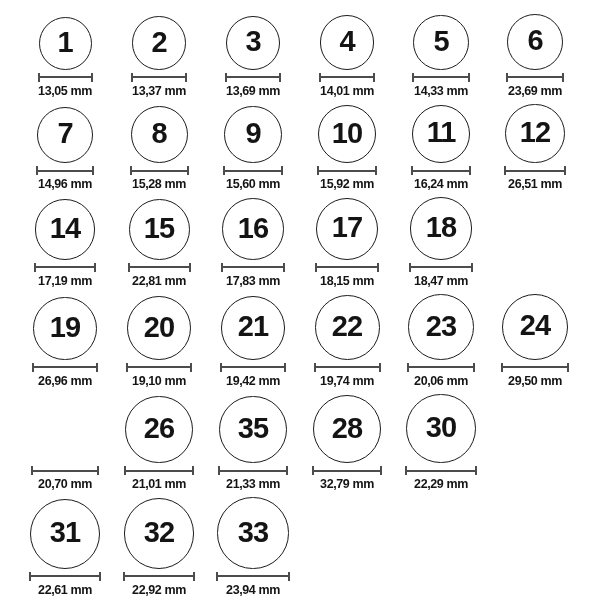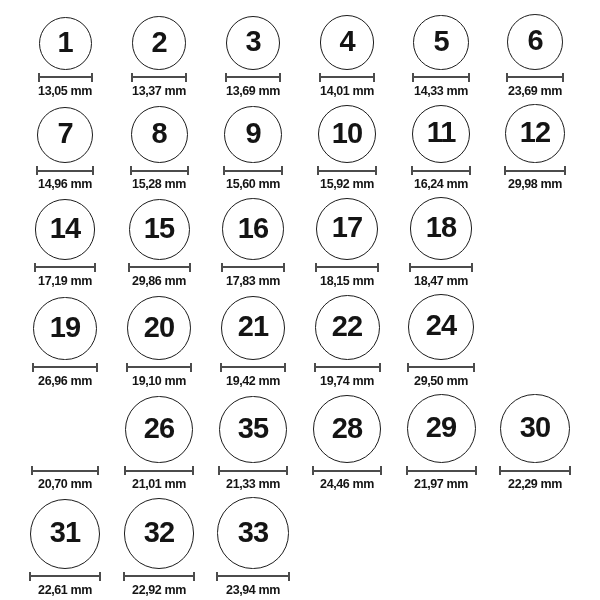--- a/index.html
+++ b/index.html
@@ -202,21 +202,21 @@
       </div>
       <div class="cell">
         <div class="circle" style="width:59.3px;height:59.3px">
           <span class="num">12</span>
         </div>
         <div class="measure" style="width:61.3px">
           <span class="tick"></span>
           <span class="hline"></span>
           <span class="tick"></span>
         </div>
-        <div class="label">29,98 mm</div>
+        <div class="label">26,51 mm</div>
       </div>
     </div>
     <div class="row">
       <div class="cell">
         <div class="circle" style="width:60.4px;height:60.4px">
           <span class="num">14</span>
         </div>
         <div class="measure" style="width:62.4px">
           <span class="tick"></span>
           <span class="hline"></span>
@@ -226,21 +226,21 @@
       </div>
       <div class="cell">
         <div class="circle" style="width:61px;height:61px">
           <span class="num">15</span>
         </div>
         <div class="measure" style="width:63px">
           <span class="tick"></span>
           <span class="hline"></span>
           <span class="tick"></span>
         </div>
-        <div class="label">29,86 mm</div>
+        <div class="label">22,81 mm</div>
       </div>
       <div class="cell">
         <div class="circle" style="width:61.6px;height:61.6px">
           <span class="num">16</span>
         </div>
         <div class="measure" style="width:63.6px">
           <span class="tick"></span>
           <span class="hline"></span>
           <span class="tick"></span>
         </div>
@@ -308,20 +308,31 @@
           <span class="num">22</span>
         </div>
         <div class="measure" style="width:67px">
           <span class="tick"></span>
           <span class="hline"></span>
           <span class="tick"></span>
         </div>
         <div class="label">19,74 mm</div>
       </div>
       <div class="cell">
+        <div class="circle" style="width:65.5px;height:65.5px">
+          <span class="num">23</span>
+        </div>
+        <div class="measure" style="width:67.5px">
+          <span class="tick"></span>
+          <span class="hline"></span>
+          <span class="tick"></span>
+        </div>
+        <div class="label">20,06 mm</div>
+      </div>
+      <div class="cell">
         <div class="circle" style="width:66.1px;height:66.1px">
           <span class="num">24</span>
         </div>
         <div class="measure" style="width:68.1px">
           <span class="tick"></span>
           <span class="hline"></span>
           <span class="tick"></span>
         </div>
         <div class="label">29,50 mm</div>
       </div>
@@ -359,32 +370,21 @@
       </div>
       <div class="cell">
         <div class="circle" style="width:68.4px;height:68.4px">
           <span class="num">28</span>
         </div>
         <div class="measure" style="width:70.4px">
           <span class="tick"></span>
           <span class="hline"></span>
           <span class="tick"></span>
         </div>
-        <div class="label">24,46 mm</div>
-      </div>
-      <div class="cell">
-        <div class="circle" style="width:69px;height:69px">
-          <span class="num">29</span>
-        </div>
-        <div class="measure" style="width:71px">
-          <span class="tick"></span>
-          <span class="hline"></span>
-          <span class="tick"></span>
-        </div>
-        <div class="label">21,97 mm</div>
+        <div class="label">32,79 mm</div>
       </div>
       <div class="cell">
         <div class="circle" style="width:69.5px;height:69.5px">
           <span class="num">30</span>
         </div>
         <div class="measure" style="width:71.5px">
           <span class="tick"></span>
           <span class="hline"></span>
           <span class="tick"></span>
         </div>

